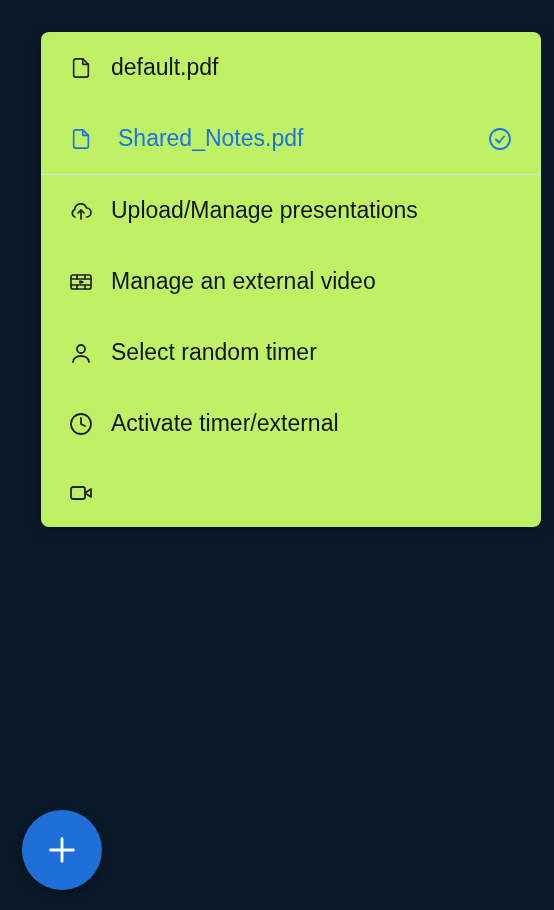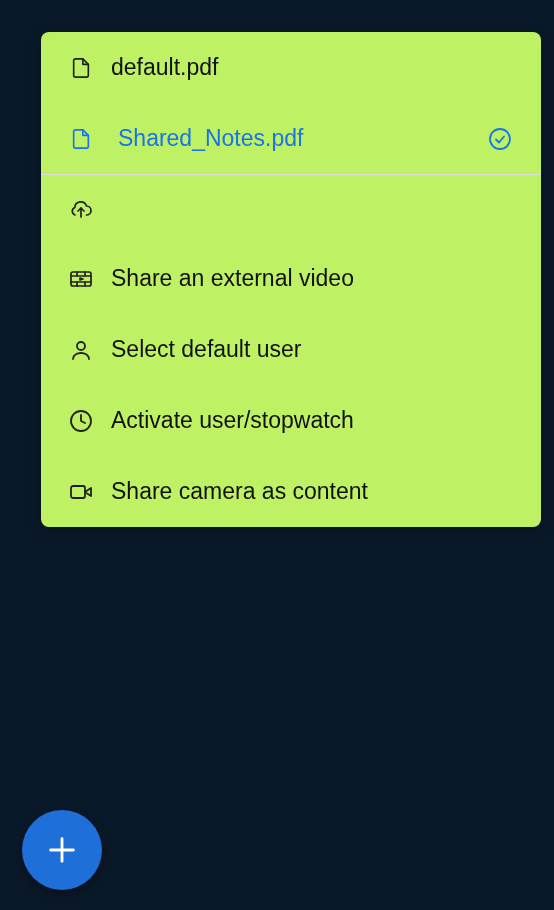--- a/index.html
+++ b/index.html
@@ -118,68 +118,68 @@
   <div class="divider"></div>
 
   <div class="menu-item">
     <span class="icon">
       <svg viewBox="0 0 24 24" width="24" height="24" fill="none" stroke="currentColor" stroke-width="1.7" stroke-linecap="round" stroke-linejoin="round">
         <path d="M17.5 18a4.5 4.5 0 0 0 0-9 6 6 0 0 0-11.7 1.5A4 4 0 0 0 6 18"></path>
         <line x1="12" y1="20" x2="12" y2="11"></line>
         <polyline points="9 14 12 11 15 14"></polyline>
       </svg>
     </span>
+    <span class="label">Upload/Manage presentations</span>
   </div>
 
 
   <div class="menu-item">
     <span class="icon">
       <svg viewBox="0 0 24 24" width="24" height="24" fill="none" stroke="currentColor" stroke-width="1.7" stroke-linecap="round" stroke-linejoin="round">
         <rect x="2" y="5" width="20" height="14" rx="2"></rect>
         <line x1="2" y1="9" x2="22" y2="9"></line>
         <line x1="2" y1="15" x2="22" y2="15"></line>
         <line x1="8" y1="5" x2="8" y2="9"></line>
         <line x1="16" y1="5" x2="16" y2="9"></line>
         <line x1="8" y1="15" x2="8" y2="19"></line>
         <line x1="16" y1="15" x2="16" y2="19"></line>
         <polygon points="11 11 14 12 11 13" fill="currentColor"></polygon>
       </svg>
     </span>
-    <span class="label">Share an external video</span>
+    <span class="label">Manage an external video</span>
   </div>
 
   <div class="menu-item">
     <span class="icon">
       <svg viewBox="0 0 24 24" width="24" height="24" fill="none" stroke="currentColor" stroke-width="1.8" stroke-linecap="round" stroke-linejoin="round">
         <circle cx="12" cy="8" r="4"></circle>
         <path d="M4 21c0-4 4-6 8-6s8 2 8 6"></path>
       </svg>
     </span>
-    <span class="label">Select default user</span>
+    <span class="label">Select random timer</span>
   </div>
 
   <div class="menu-item">
     <span class="icon">
       <svg viewBox="0 0 24 24" width="24" height="24" fill="none" stroke="currentColor" stroke-width="1.8" stroke-linecap="round" stroke-linejoin="round">
         <circle cx="12" cy="12" r="10"></circle>
         <polyline points="12 6 12 12 16 14"></polyline>
       </svg>
     </span>
-    <span class="label">Activate user/stopwatch</span>
+    <span class="label">Activate timer/external</span>
   </div>
 
 
   <div class="menu-item">
     <span class="icon">
       <svg viewBox="0 0 24 24" width="24" height="24" fill="none" stroke="currentColor" stroke-width="1.8" stroke-linecap="round" stroke-linejoin="round">
         <rect x="2" y="6" width="14" height="12" rx="2"></rect>
         <polygon points="22 8 16 12 22 16"></polygon>
       </svg>
     </span>
-    <span class="label">Share camera as content</span>
   </div>
 
 </div>
 
 <div class="fab">
   <span>
     <svg viewBox="0 0 24 24" fill="none" stroke="currentColor" stroke-width="2" stroke-linecap="round">
       <line x1="12" y1="4" x2="12" y2="20"></line>
       <line x1="4" y1="12" x2="20" y2="12"></line>
     </svg>

